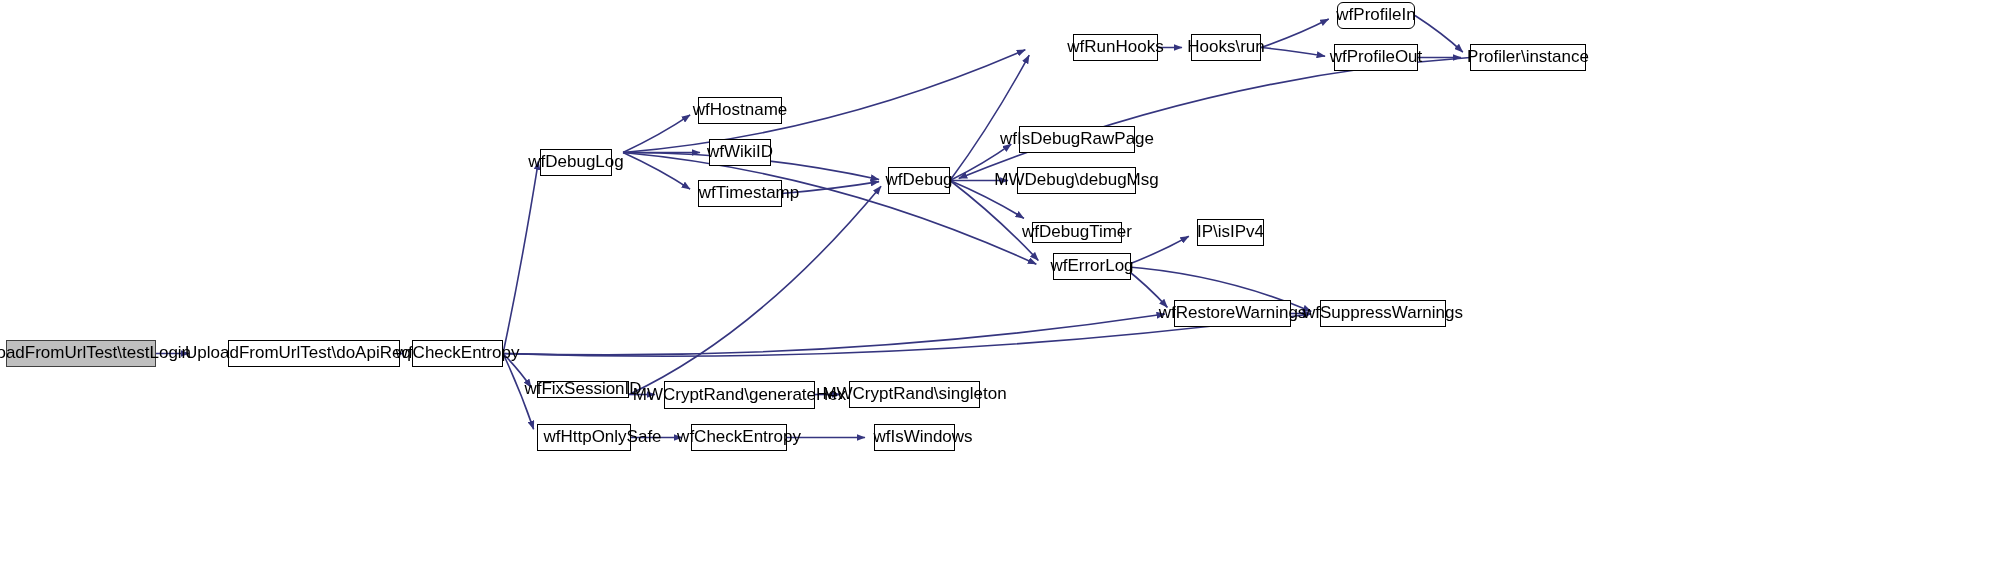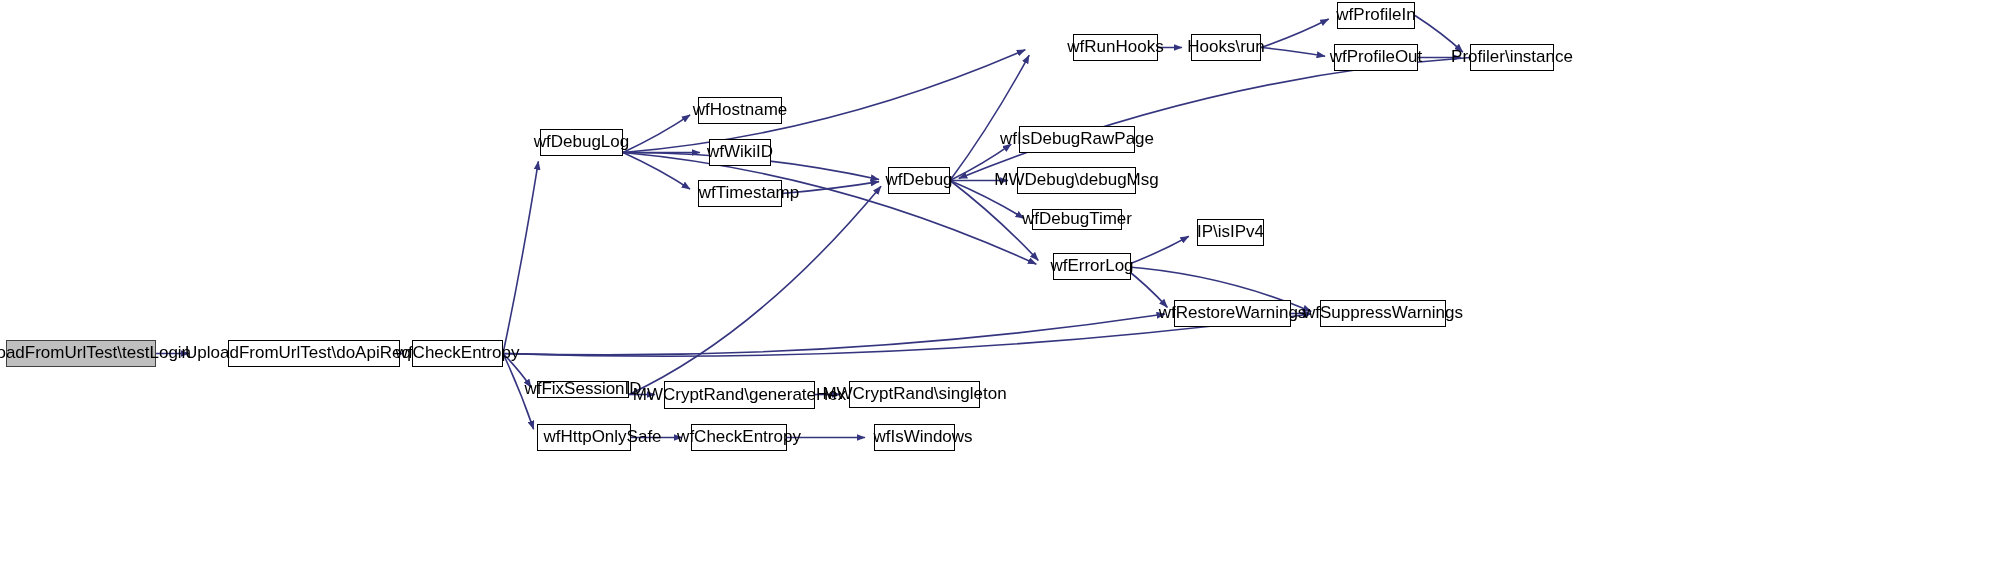--- a/index.html
+++ b/index.html
@@ -106,57 +106,57 @@
   <div id="node-layer">
       <div class="gnode root" style="left: 6px; top: 340px; width: 150px; height: 27px;">
         <span class="gnode-label">UploadFromUrlTest\testLogin</span>
       </div>
       <div class="gnode" style="left: 198px; top: 340px; width: 172px; height: 27px; margin-left: 30px;">
         <span class="gnode-label">UploadFromUrlTest\doApiRequest</span>
       </div>
       <div class="gnode" style="left: 412px; top: 340px; width: 91px; height: 27px;">
         <span class="gnode-label">wfCheckEntropy</span>
       </div>
-      <div class="gnode" style="left: 540px; top: 129px; width: 83px; height: 27px;">
+      <div class="gnode" style="left: 540px; top: 149px; width: 72px; height: 27px;">
         <span class="gnode-label">wfDebugLog</span>
       </div>
       <div class="gnode" style="left: 698px; top: 97px; width: 84px; height: 27px;">
         <span class="gnode-label">wfHostname</span>
       </div>
       <div class="gnode" style="left: 709px; top: 139px; width: 62px; height: 27px;">
         <span class="gnode-label">wfWikiID</span>
       </div>
       <div class="gnode" style="left: 698px; top: 180px; width: 84px; height: 27px; padding-left: 25px;">
         <span class="gnode-label">wfTimestamp</span>
       </div>
       <div class="gnode" style="left: 888px; top: 167px; width: 62px; height: 27px;">
         <span class="gnode-label">wfDebug</span>
       </div>
       <div class="gnode" style="left: 1034px; top: 34px; width: 85px; height: 27px; margin-left: 39px;">
         <span class="gnode-label">wfRunHooks</span>
       </div>
       <div class="gnode" style="left: 1191px; top: 34px; width: 70px; height: 27px;">
         <span class="gnode-label">Hooks\run</span>
       </div>
-      <div class="gnode" style="left: 1337px; top: 2px; width: 78px; height: 27px;">
+      <div class="gnode" style="left: 1337px; top: 2px; width: 78px; height: 27px; border-radius: 6px;">
         <span class="gnode-label">wfProfileIn</span>
       </div>
       <div class="gnode" style="left: 1334px; top: 44px; width: 84px; height: 27px;">
         <span class="gnode-label">wfProfileOut</span>
       </div>
-      <div class="gnode" style="left: 1470px; top: 44px; width: 84px; height: 27px;">
+      <div class="gnode" style="left: 1470px; top: 44px; width: 116px; height: 27px;">
         <span class="gnode-label">Profiler\instance</span>
       </div>
       <div class="gnode" style="left: 1019px; top: 126px; width: 116px; height: 27px;">
         <span class="gnode-label">wfIsDebugRawPage</span>
       </div>
       <div class="gnode" style="left: 1017px; top: 167px; width: 119px; height: 27px;">
         <span class="gnode-label">MWDebug\debugMsg</span>
       </div>
-      <div class="gnode" style="left: 1032px; top: 209px; width: 90px; height: 21px;">
+      <div class="gnode" style="left: 1032px; top: 222px; width: 90px; height: 21px;">
         <span class="gnode-label">wfDebugTimer</span>
       </div>
       <div class="gnode" style="left: 1045px; top: 253px; width: 78px; height: 27px; margin-left: 8px;">
         <span class="gnode-label">wfErrorLog</span>
       </div>
       <div class="gnode" style="left: 1197px; top: 219px; width: 67px; height: 27px;">
         <span class="gnode-label">IP\isIPv4</span>
       </div>
       <div class="gnode" style="left: 1174px; top: 300px; width: 117px; height: 27px;">
         <span class="gnode-label">wfRestoreWarnings</span>

